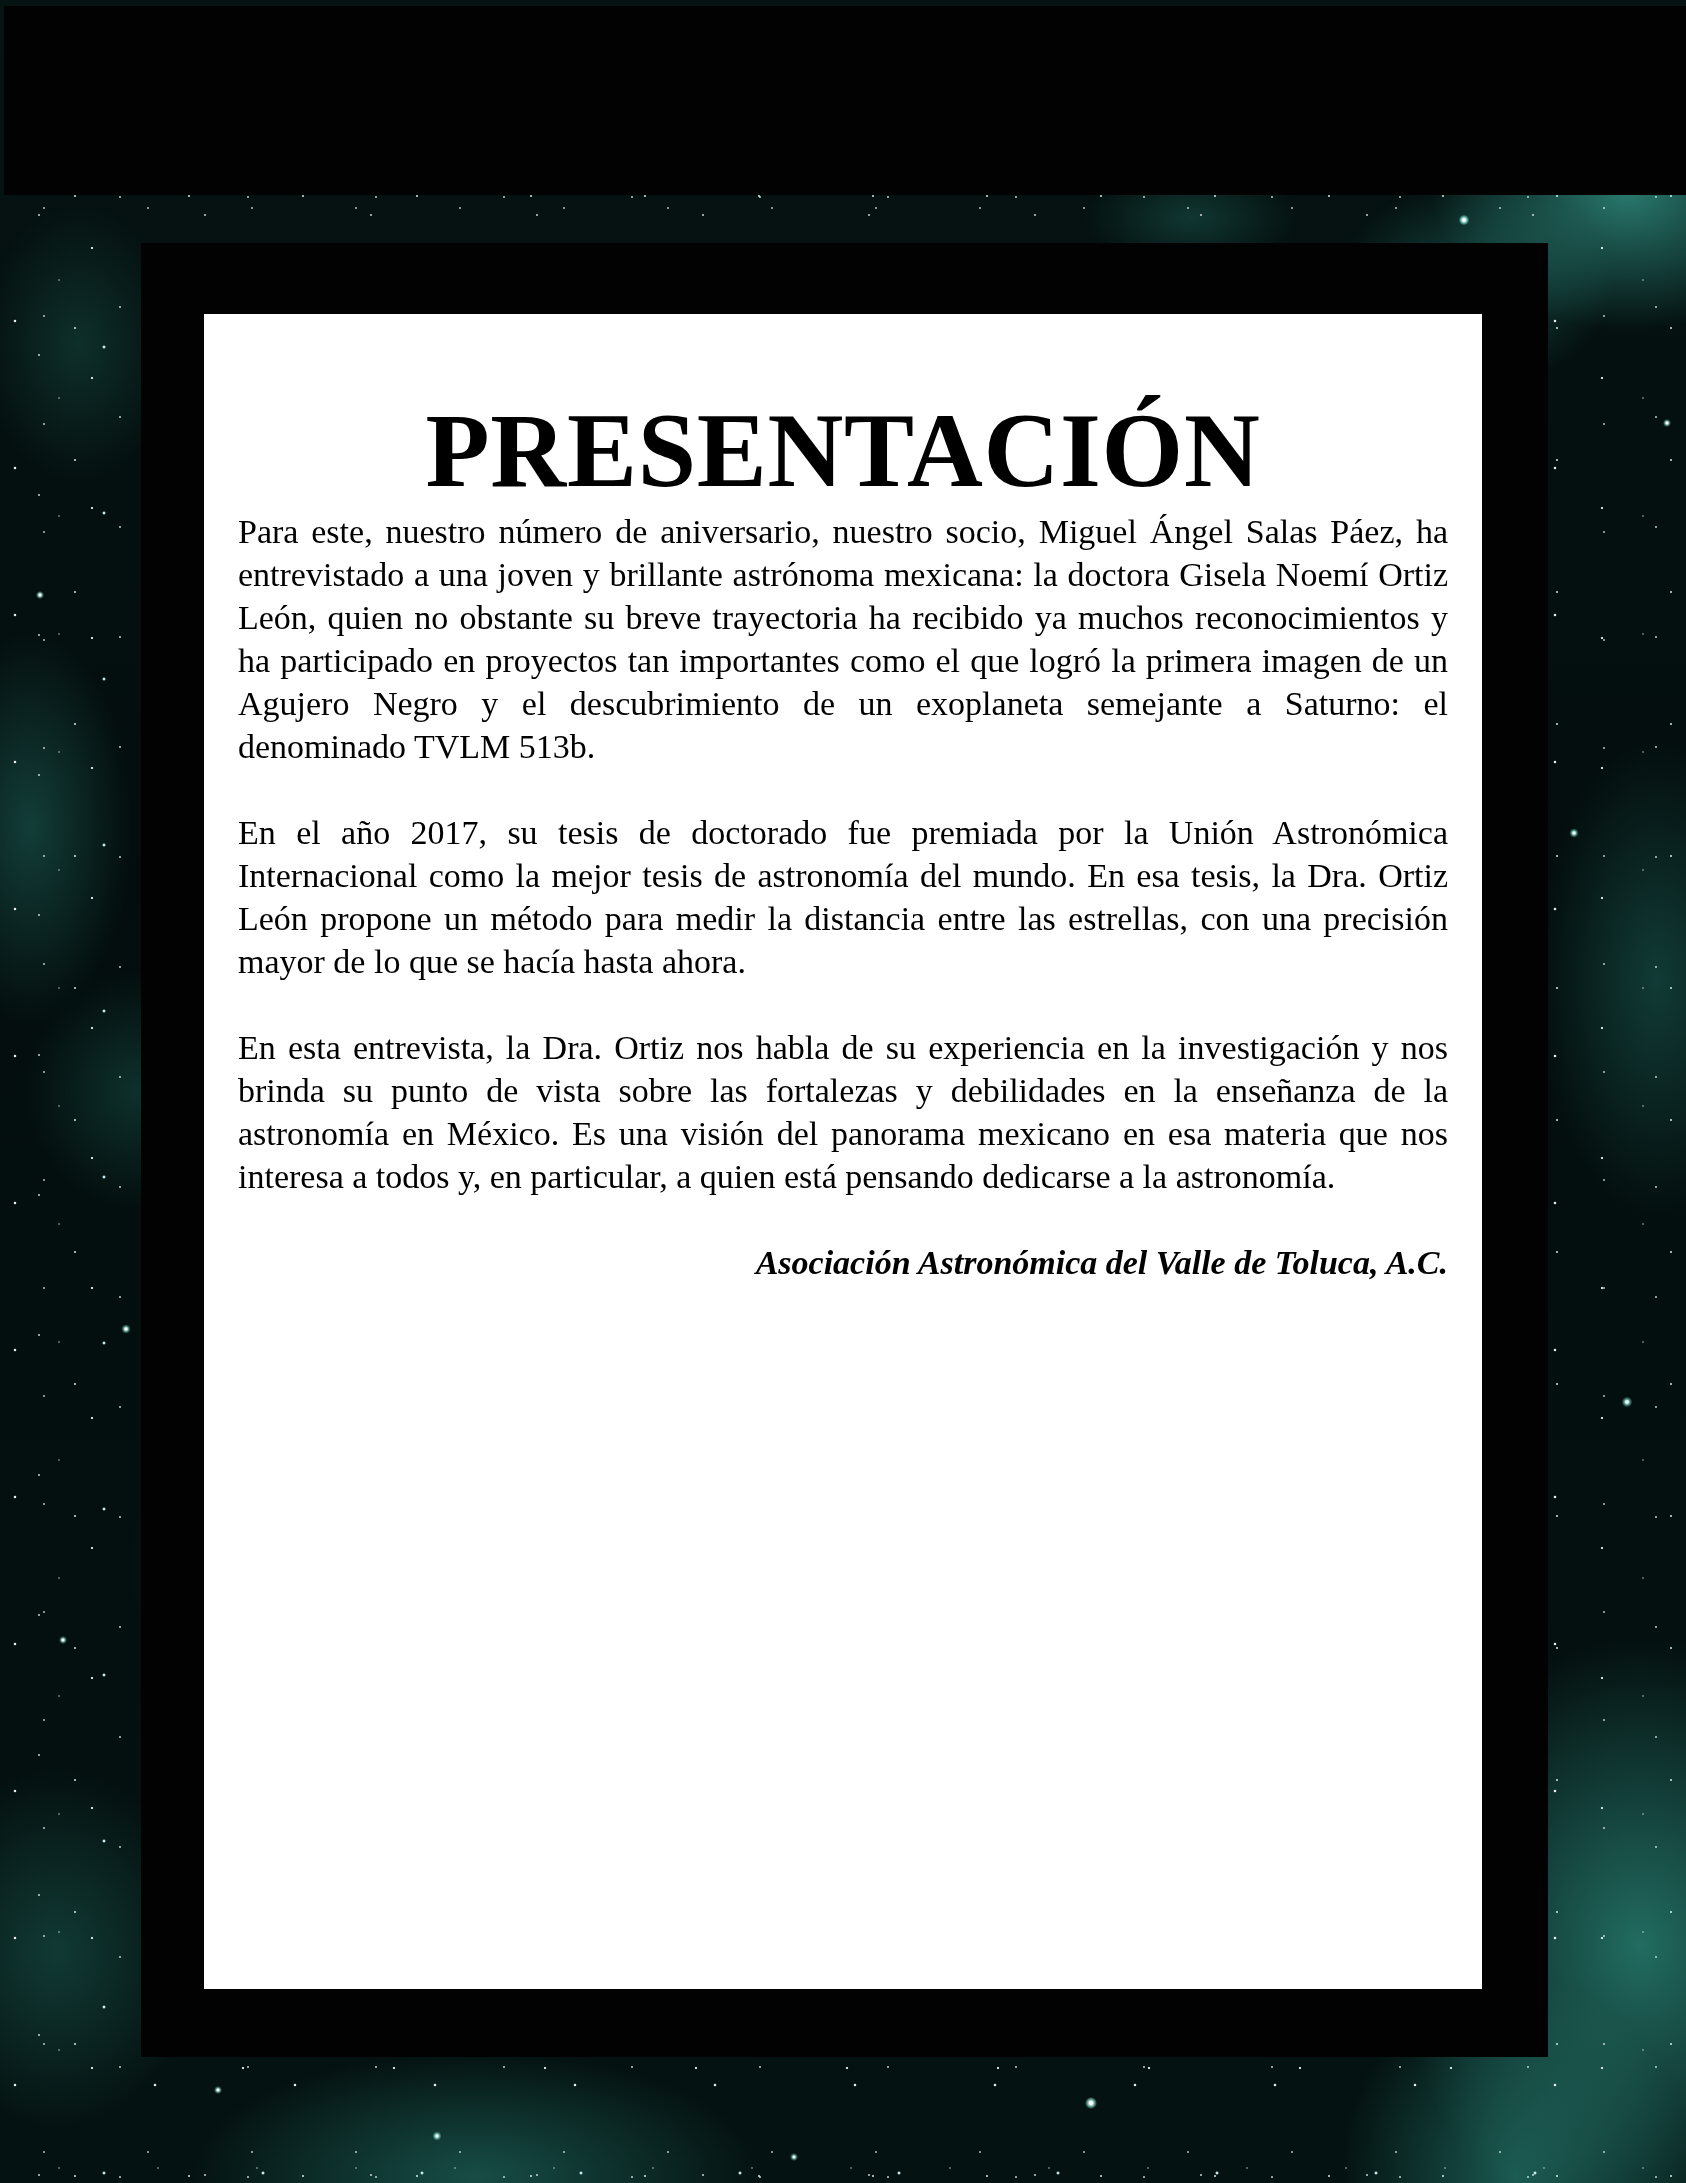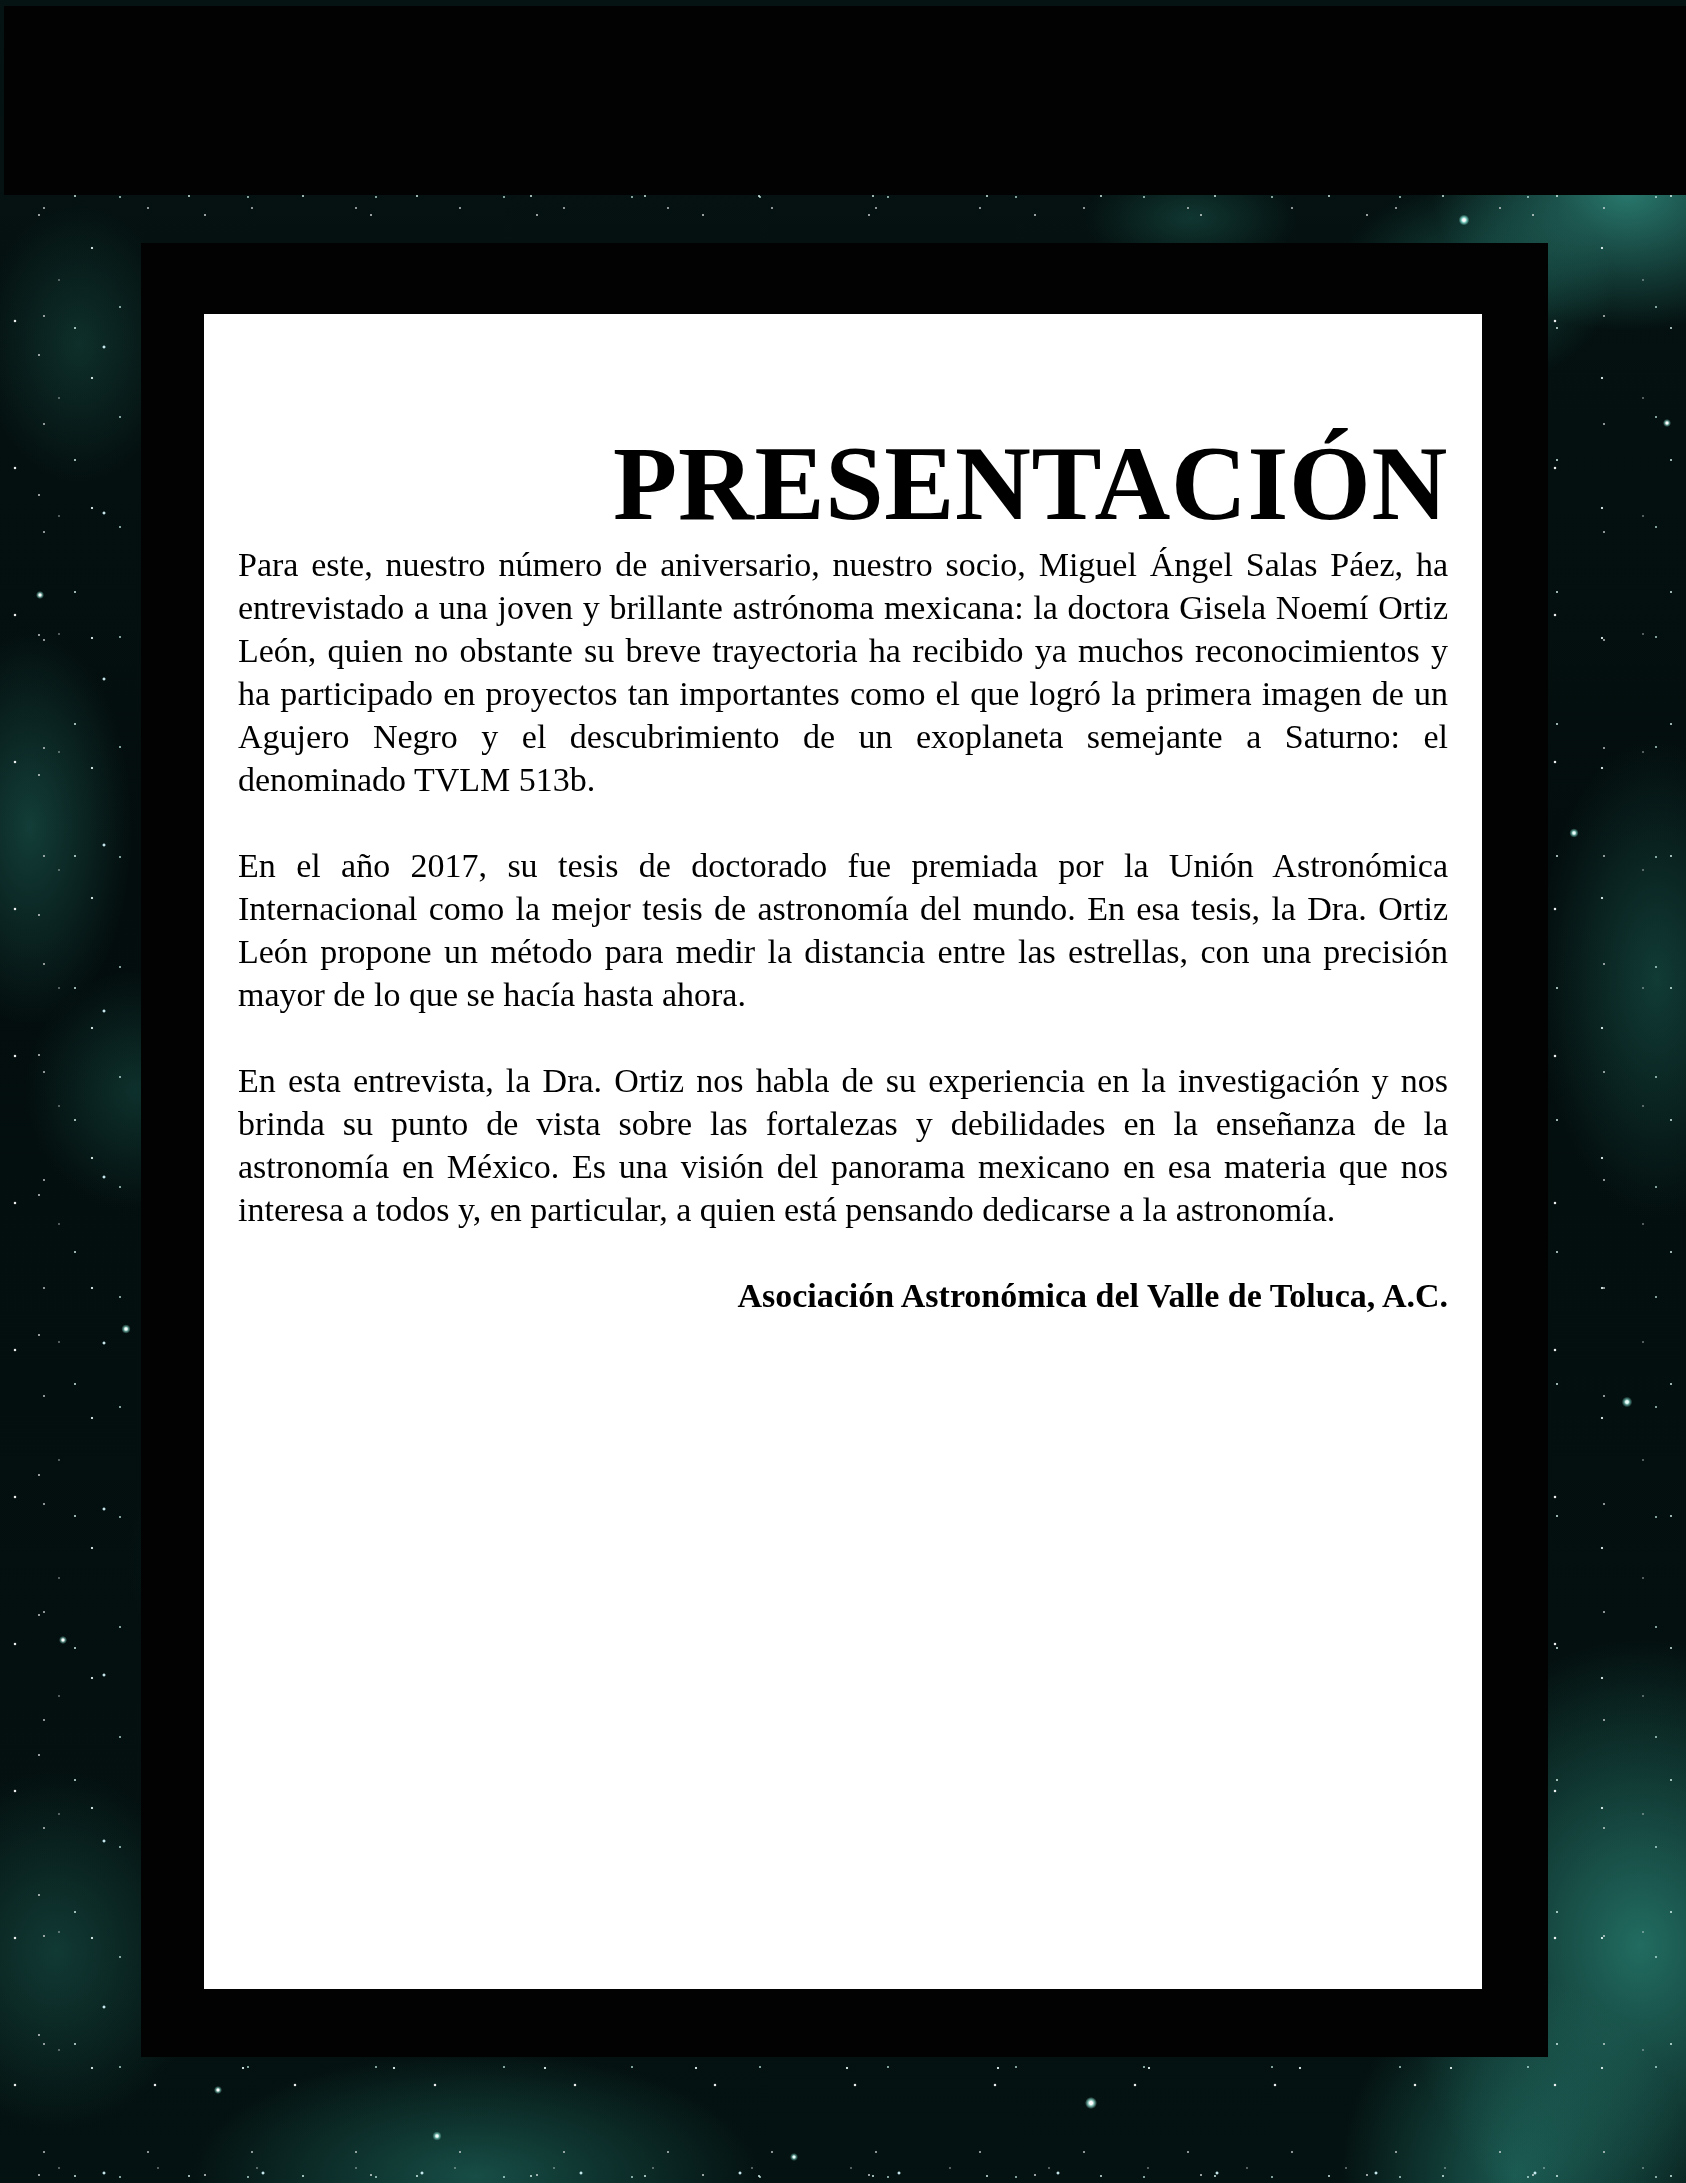--- a/index.html
+++ b/index.html
@@ -87,39 +87,40 @@
   }
   .card{
     position:absolute;
     left:63px;top:71px;
     width:1278px;height:1675px;
     background:var(--card-background);
     color:var(--text-black);
     padding:0 34px;
   }
   .card h1{
-    margin-top:111px;
-    text-align:right;
+    margin-top:78px;
+    text-align:center;
     font-size:105px;
     line-height:1.12;
     font-weight:bold;
     letter-spacing:0.7px;
   }
   .body-copy{
     font-size:34px;
     line-height:43px;
     text-align:justify;
   }
   .body-copy p + p{margin-top:43px;}
   .signature{
     margin-top:74px;
     font-size:34px;
     line-height:43px;
     font-weight:bold;
     text-align:right;
+    font-style:italic;
   }
 </style>
 </head>
 <body>
 
 <div class="page">
 
   <div class="nebula"></div>
   <div class="stars"></div>
   <div class="bright-stars"></div>

